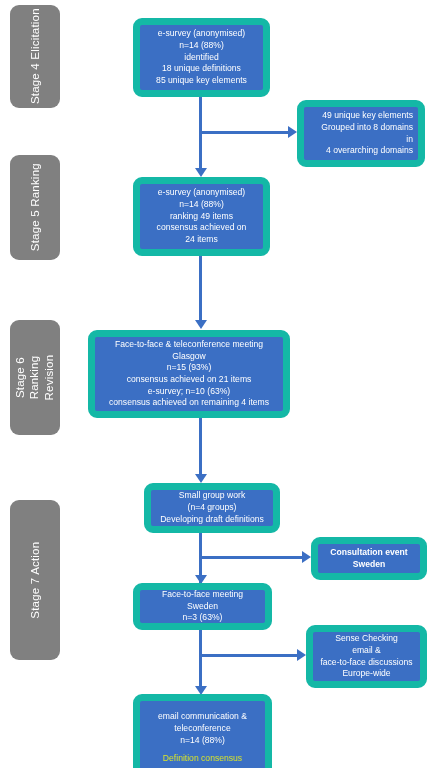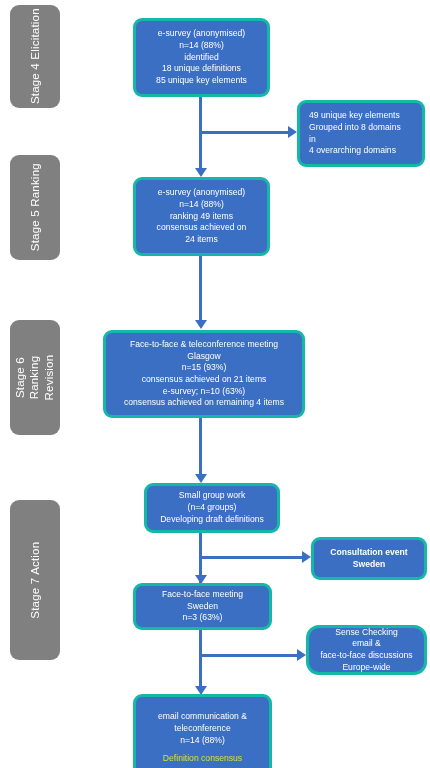--- a/index.html
+++ b/index.html
@@ -41,39 +41,39 @@
   }
   .stage-label .stage-text.two-line {
     white-space: normal;
     width: 110px;
   }
 
   
   .box {
     position: absolute;
     background: #3b6fc4;
-    border: 3px solid #14b8a6;
+    border: 7px solid #14b8a6;
     border-radius: 9px;
     color: #ffffff;
     box-sizing: border-box;
     display: flex;
     flex-direction: column;
     align-items: center;
     justify-content: center;
     font-size: 8.6px;
     line-height: 1.36;
     text-align: center;
     padding: 3px 5px;
   }
   .box .line {
     display: block;
     white-space: nowrap;
   }
   .box.left-align {
-    align-items: flex-start;
+    align-items: flex-end;
     text-align: left;
     padding-left: 9px;
   }
   .box .line.highlight {
     color: #d8e32b;
   }
   .box .line.spacer {
     height: 7px;
   }
 
@@ -164,21 +164,21 @@
   </div>
 
   <div class="box" style="left:133px; top:177px; width:137px; height:79px;">
     <span class="line">e-survey (anonymised)</span>
     <span class="line">n=14 (88%)</span>
     <span class="line">ranking 49 items</span>
     <span class="line">consensus achieved on</span>
     <span class="line">24 items</span>
   </div>
 
-  <div class="box" style="left:103px; top:330px; width:202px; height:88px;">
+  <div class="box" style="left:88px; top:330px; width:202px; height:88px;">
     <span class="line">Face-to-face &amp; teleconference meeting</span>
     <span class="line">Glasgow</span>
     <span class="line">n=15 (93%)</span>
     <span class="line">consensus achieved on 21 items</span>
     <span class="line">e-survey; n=10 (63%)</span>
     <span class="line">consensus achieved on remaining 4 items</span>
   </div>
 
   <div class="box" style="left:136px; top:483px; width:136px; height:50px;margin-left:8px;">
     <span class="line">Small group work</span>
@@ -190,21 +190,21 @@
     <span class="line">Consultation event</span>
     <span class="line">Sweden</span>
   </div>
 
   <div class="box" style="left:133px; top:583px; width:139px; height:47px;">
     <span class="line">Face-to-face meeting</span>
     <span class="line">Sweden</span>
     <span class="line">n=3 (63%)</span>
   </div>
 
-  <div class="box" style="left:306px; top:625px; width:121px; height:50px;border-radius:13px;">
+  <div class="box" style="left:306px; top:625px; width:121px; height:63px;">
     <span class="line">Sense Checking</span>
     <span class="line">email &amp;</span>
     <span class="line">face-to-face discussions</span>
     <span class="line">Europe-wide</span>
   </div>
 
   <div class="box" style="left:133px; top:694px; width:139px; height:88px;">
     <span class="line">email communication &amp;</span>
     <span class="line">teleconference</span>
     <span class="line">n=14 (88%)</span>

